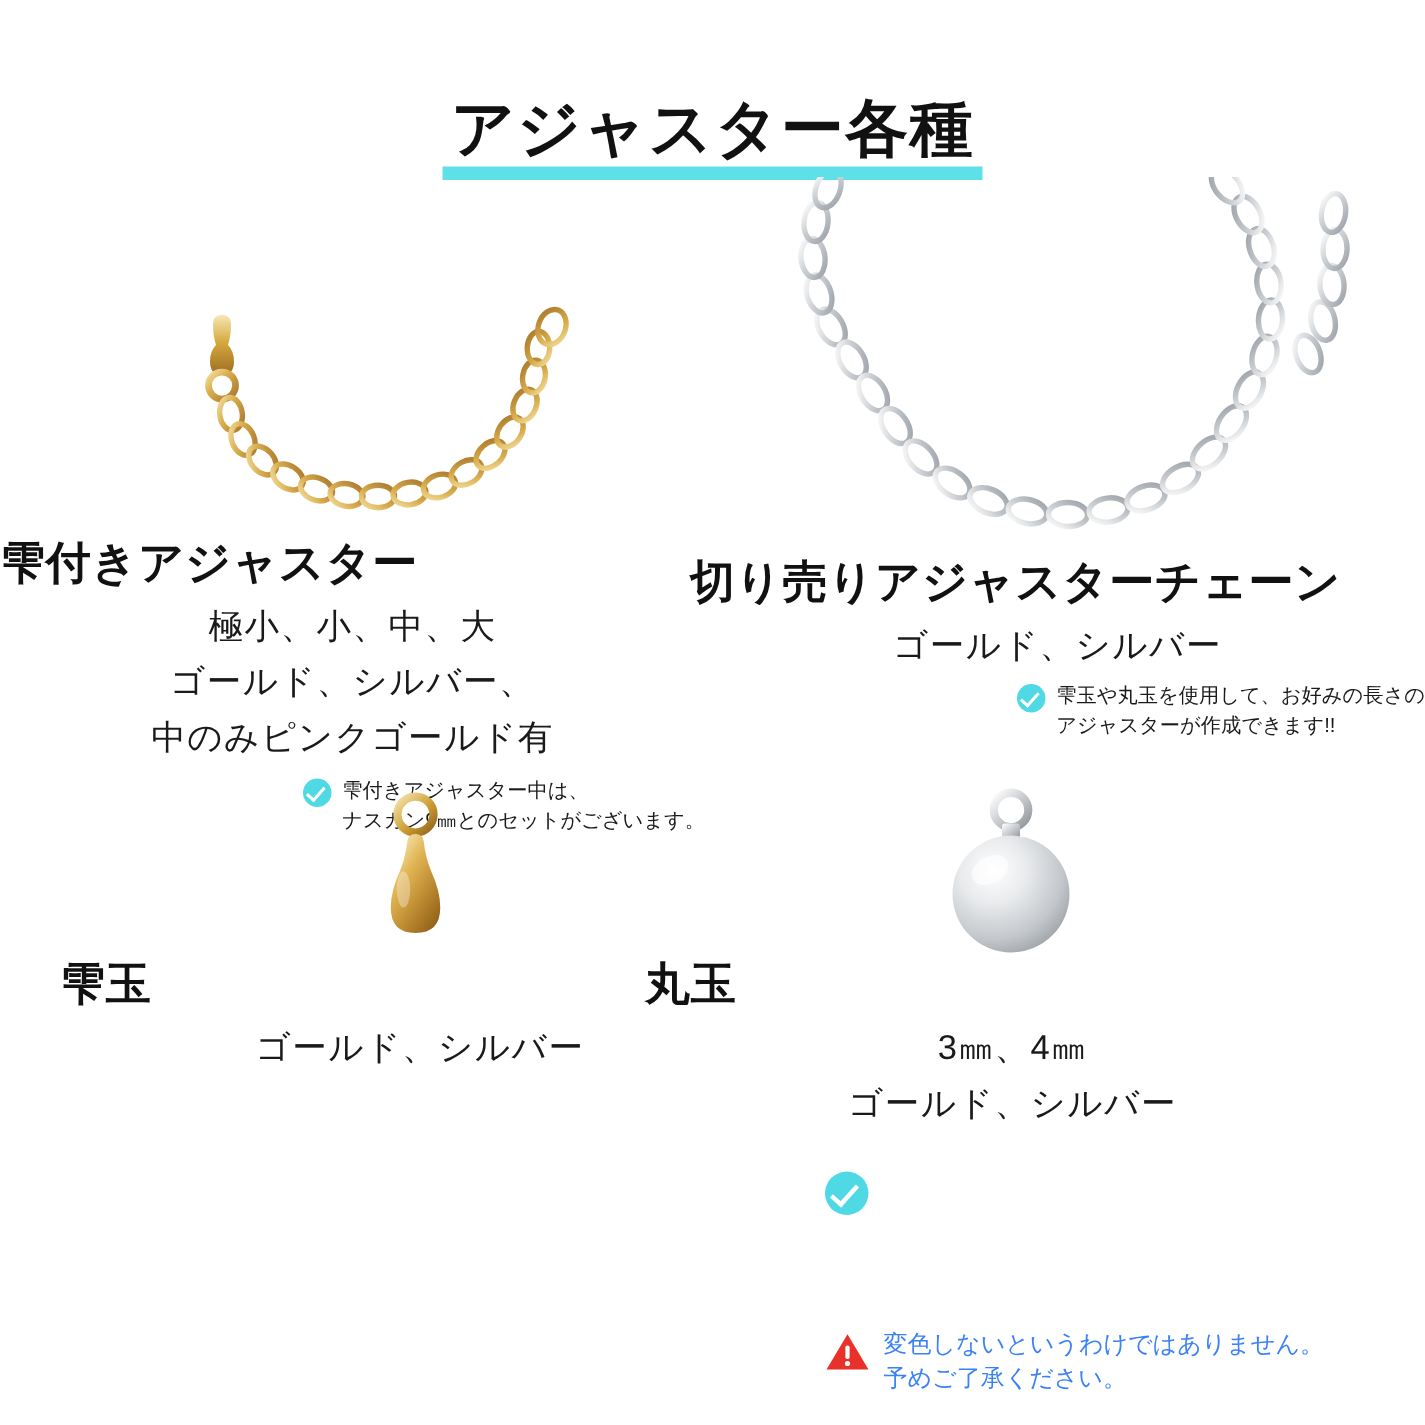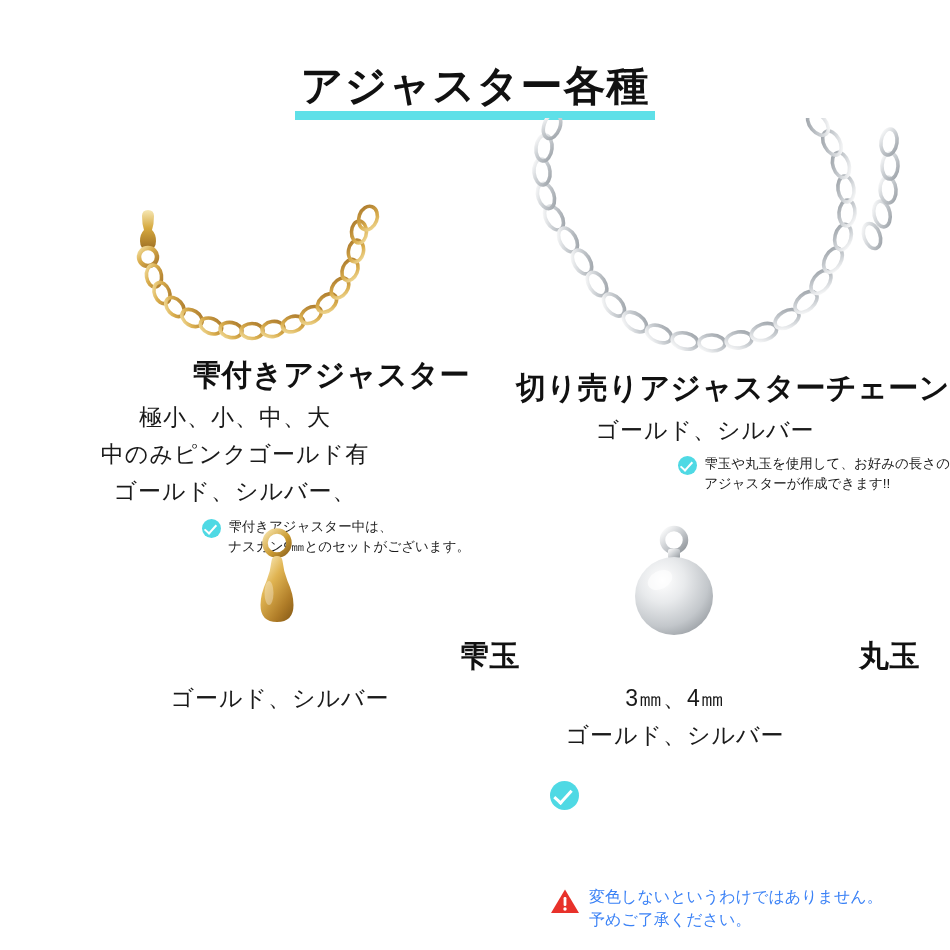--- a/index.html
+++ b/index.html
@@ -42,21 +42,21 @@
     background: #5fe0e8;
     z-index: -1;
   }
   .title-text { position: relative; z-index: 2; }
 
   
   .block { position: absolute; }
   .caption-main {
     font-size: 30px;
     font-weight: bold;
-    text-align: right;
+    text-align: left;
     color: #111;
     letter-spacing: 0.5px;
     white-space: nowrap;
   }
   .caption-sub {
     font-size: 23px;
     text-align: center;
     color: #1a1a1a;
     letter-spacing: 1px;
     white-space: nowrap;
@@ -233,22 +233,22 @@
       <ellipse cx="388" cy="72" rx="8" ry="13" transform="rotate(-4 388 72)"></ellipse>
       <ellipse cx="390" cy="48" rx="8" ry="13" transform="rotate(2 390 48)"></ellipse>
       <ellipse cx="389" cy="24" rx="8" ry="13" transform="rotate(8 389 24)"></ellipse>
     </g>
   </svg>
 </div>
 
 <div class="block" style="left:0; top:355px; width:470px;">
   <div class="caption-main">雫付きアジャスター</div>
   <div class="caption-sub">極小、小、中、大</div>
+  <div class="caption-sub">ゴールド、シルバー、</div>
   <div class="caption-sub">中のみピンクゴールド有</div>
-  <div class="caption-sub">ゴールド、シルバー、</div>
   <div class="note-row" style="margin-top:10px; padding-left:22px;">
     <span class="check-badge"></span>
     <span class="note-text">雫付きアジャスター中は、
 ナスカン9㎜とのセットがございます。</span>
   </div>
 </div>
 
 <div class="block" style="left:460px; top:368px; width:490px;">
   <div class="caption-main">切り売りアジャスターチェーン</div>
   <div class="caption-sub">ゴールド、シルバー</div>

